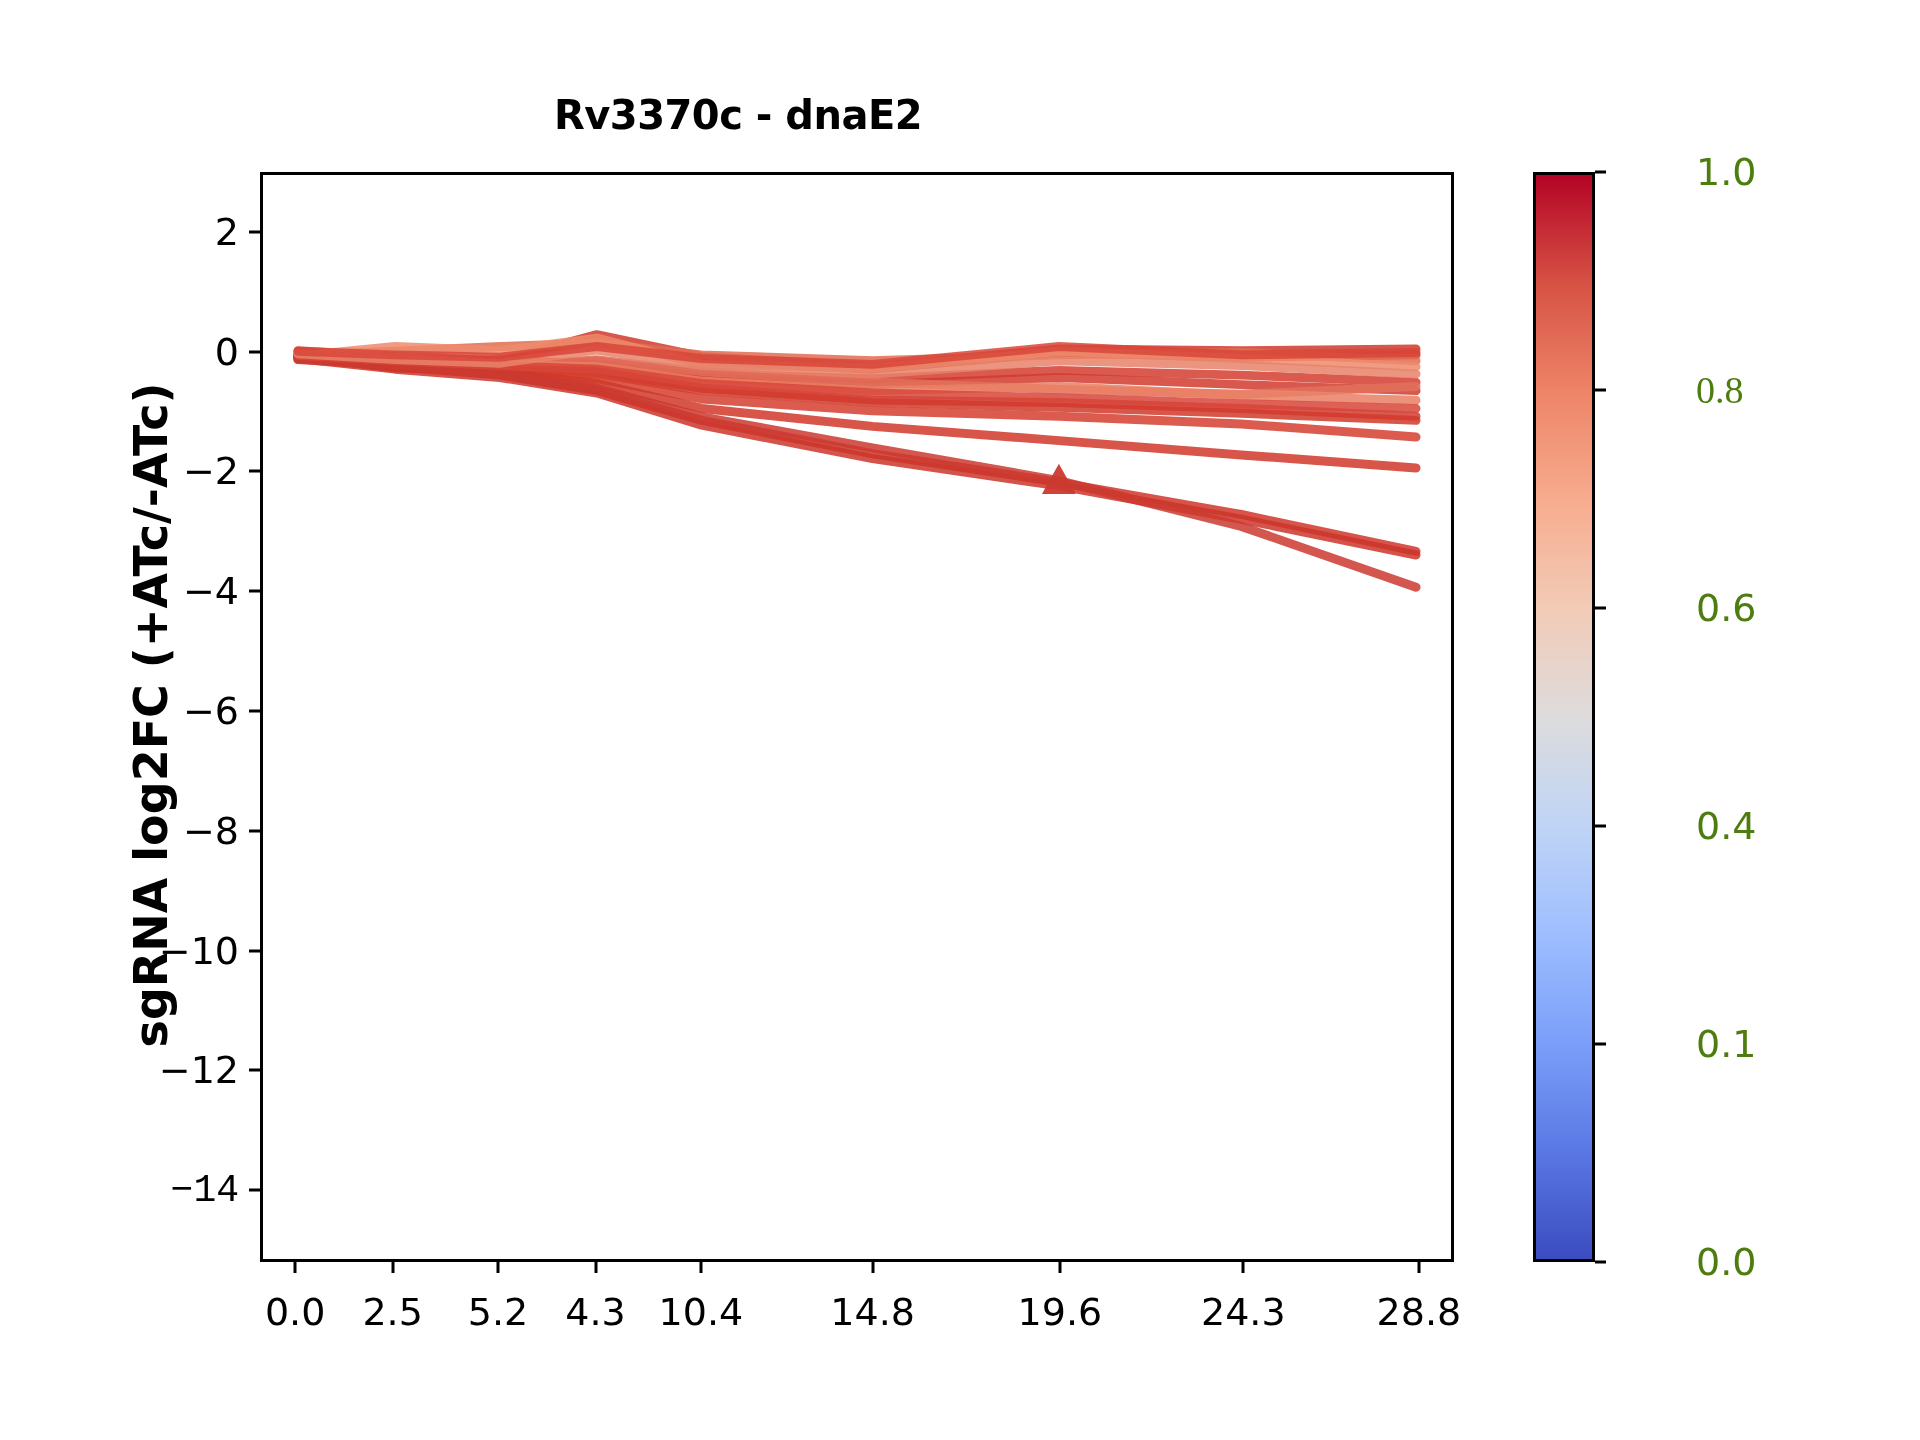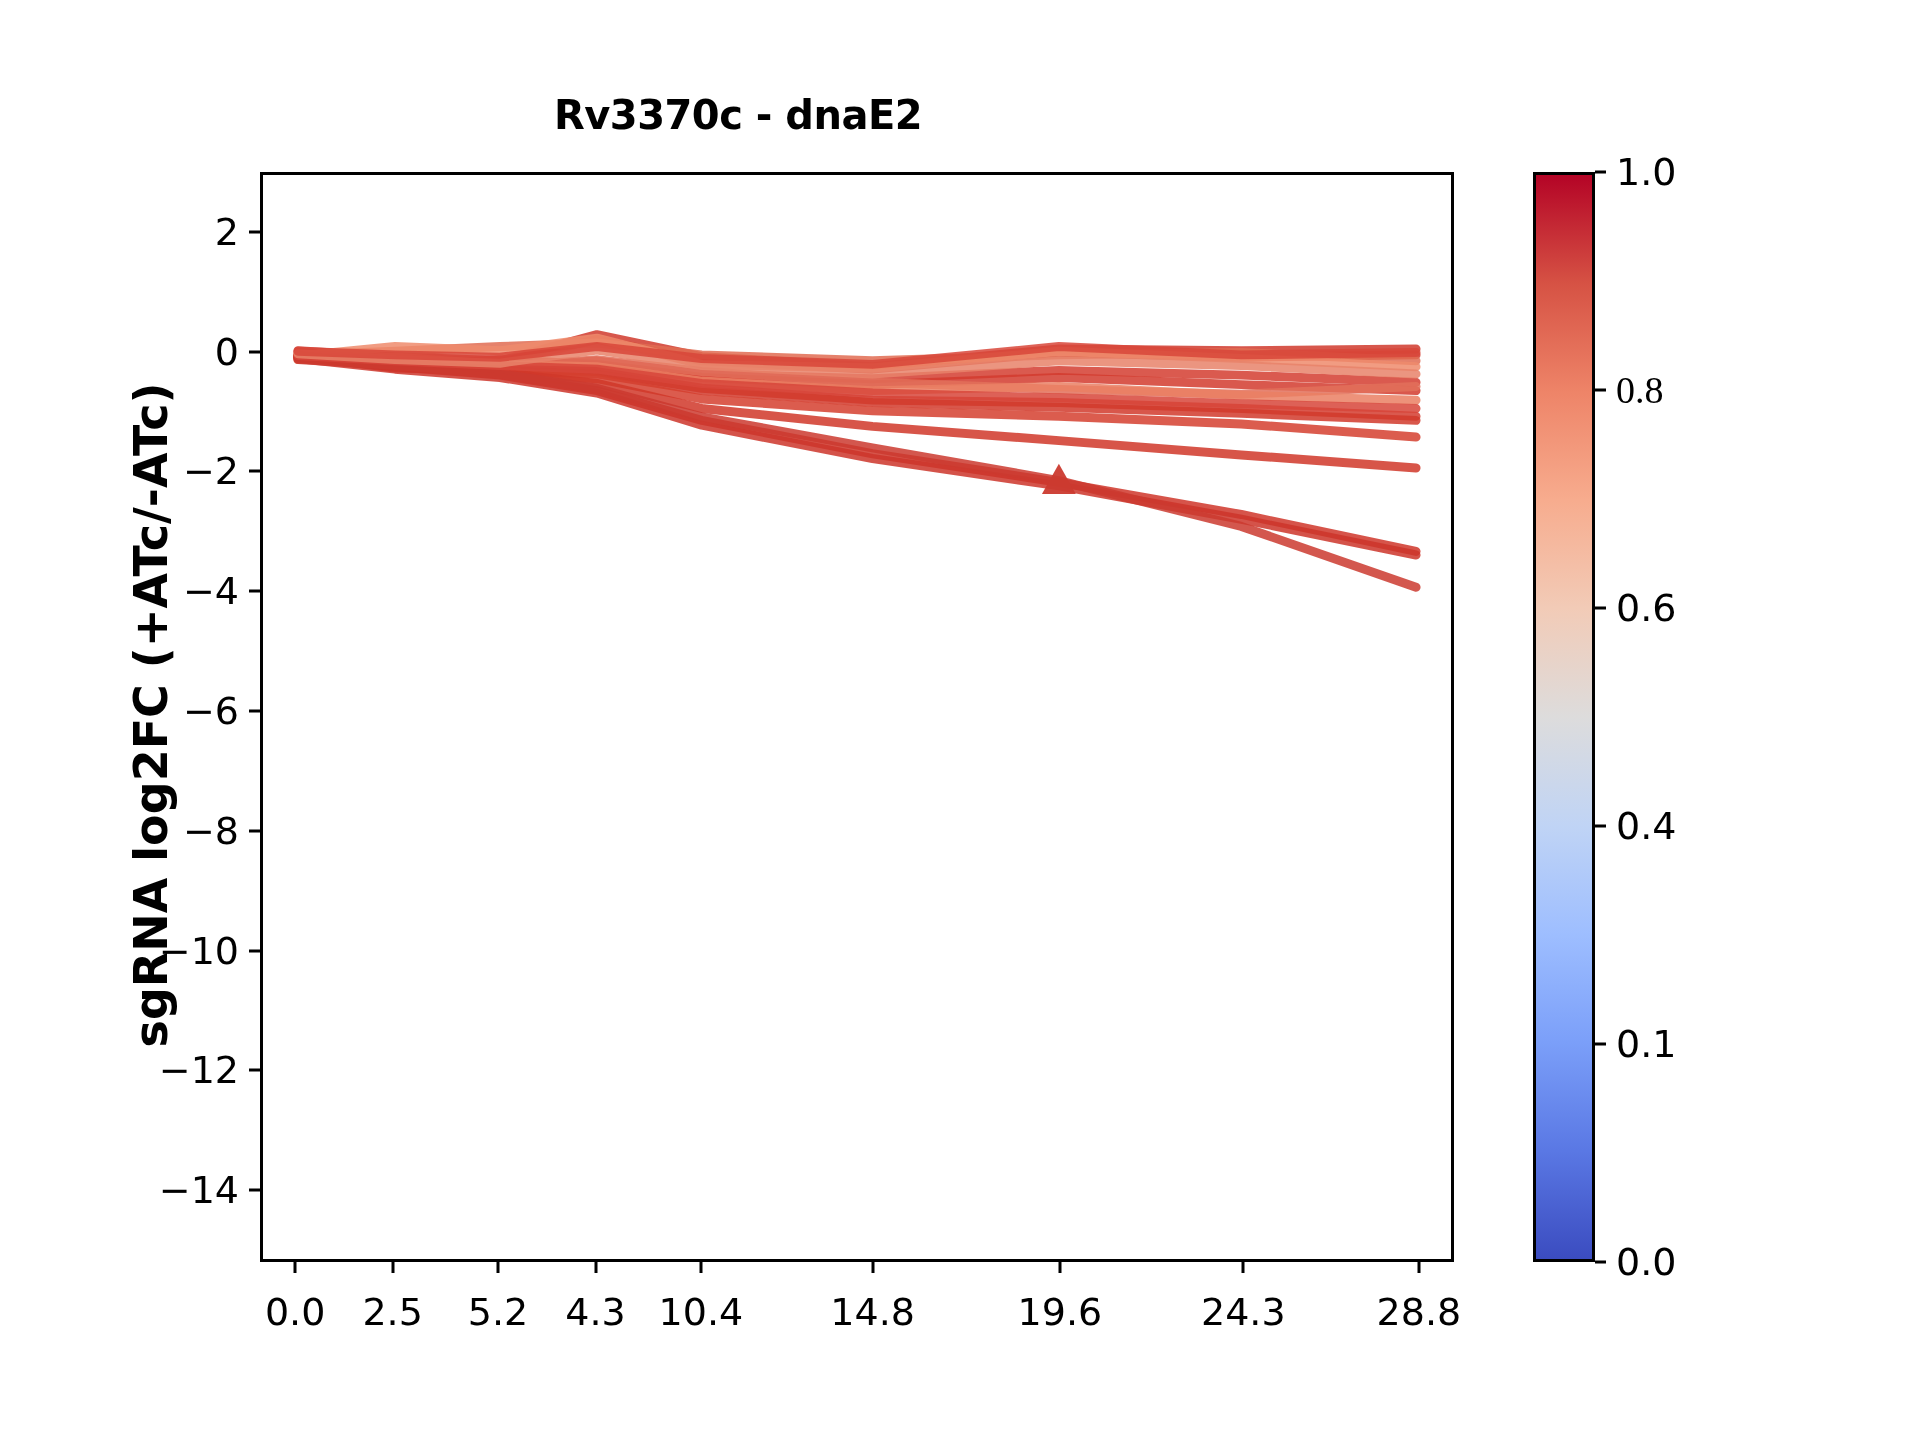--- a/index.html
+++ b/index.html
@@ -127,23 +127,23 @@
   .cbtick-mark {
     position: absolute;
     left: 1573px;
     width: 11px;
     height: 3px;
     background: #000000;
     transform: translateY(-50%);
   }
   .cbtick-label {
     position: absolute;
-    left: 1594px;
+    left: 1674px;
     font-size: 38px;
-    color: #000000;
+    color: #4d7c0f;
     font-family: "DejaVu Sans", sans-serif;
     transform: translateY(-50%);
     white-space: nowrap;
   }
 </style>
 </head>
 <body>
 
 <div id="figure">
 
@@ -153,21 +153,21 @@
 
   <div id="ytick-labels">
       <div class="ytick-label" style="top: 231.89px;">2</div>
       <div class="ytick-label" style="top: 351.67px;">0</div>
       <div class="ytick-label" style="top: 471.451px;">−2</div>
       <div class="ytick-label" style="top: 591.231px;">−4</div>
       <div class="ytick-label" style="top: 711.011px;">−6</div>
       <div class="ytick-label" style="top: 830.791px;">−8</div>
       <div class="ytick-label" style="top: 950.571px;">−10</div>
       <div class="ytick-label" style="top: 1070.35px;">−12</div>
-      <div class="ytick-label" style="top: 1190.13px;">−14</div>
+      <div class="ytick-label" style="top: 1190.13px; font-family: Liberation Mono, monospace;">−14</div>
     </div>
   <div id="ytick-marks">
       <div class="ytick-mark" style="top: 231.89px;"></div>
       <div class="ytick-mark" style="top: 351.67px;"></div>
       <div class="ytick-mark" style="top: 471.451px;"></div>
       <div class="ytick-mark" style="top: 591.231px;"></div>
       <div class="ytick-mark" style="top: 711.011px;"></div>
       <div class="ytick-mark" style="top: 830.791px;"></div>
       <div class="ytick-mark" style="top: 950.571px;"></div>
       <div class="ytick-mark" style="top: 1070.35px;"></div>

